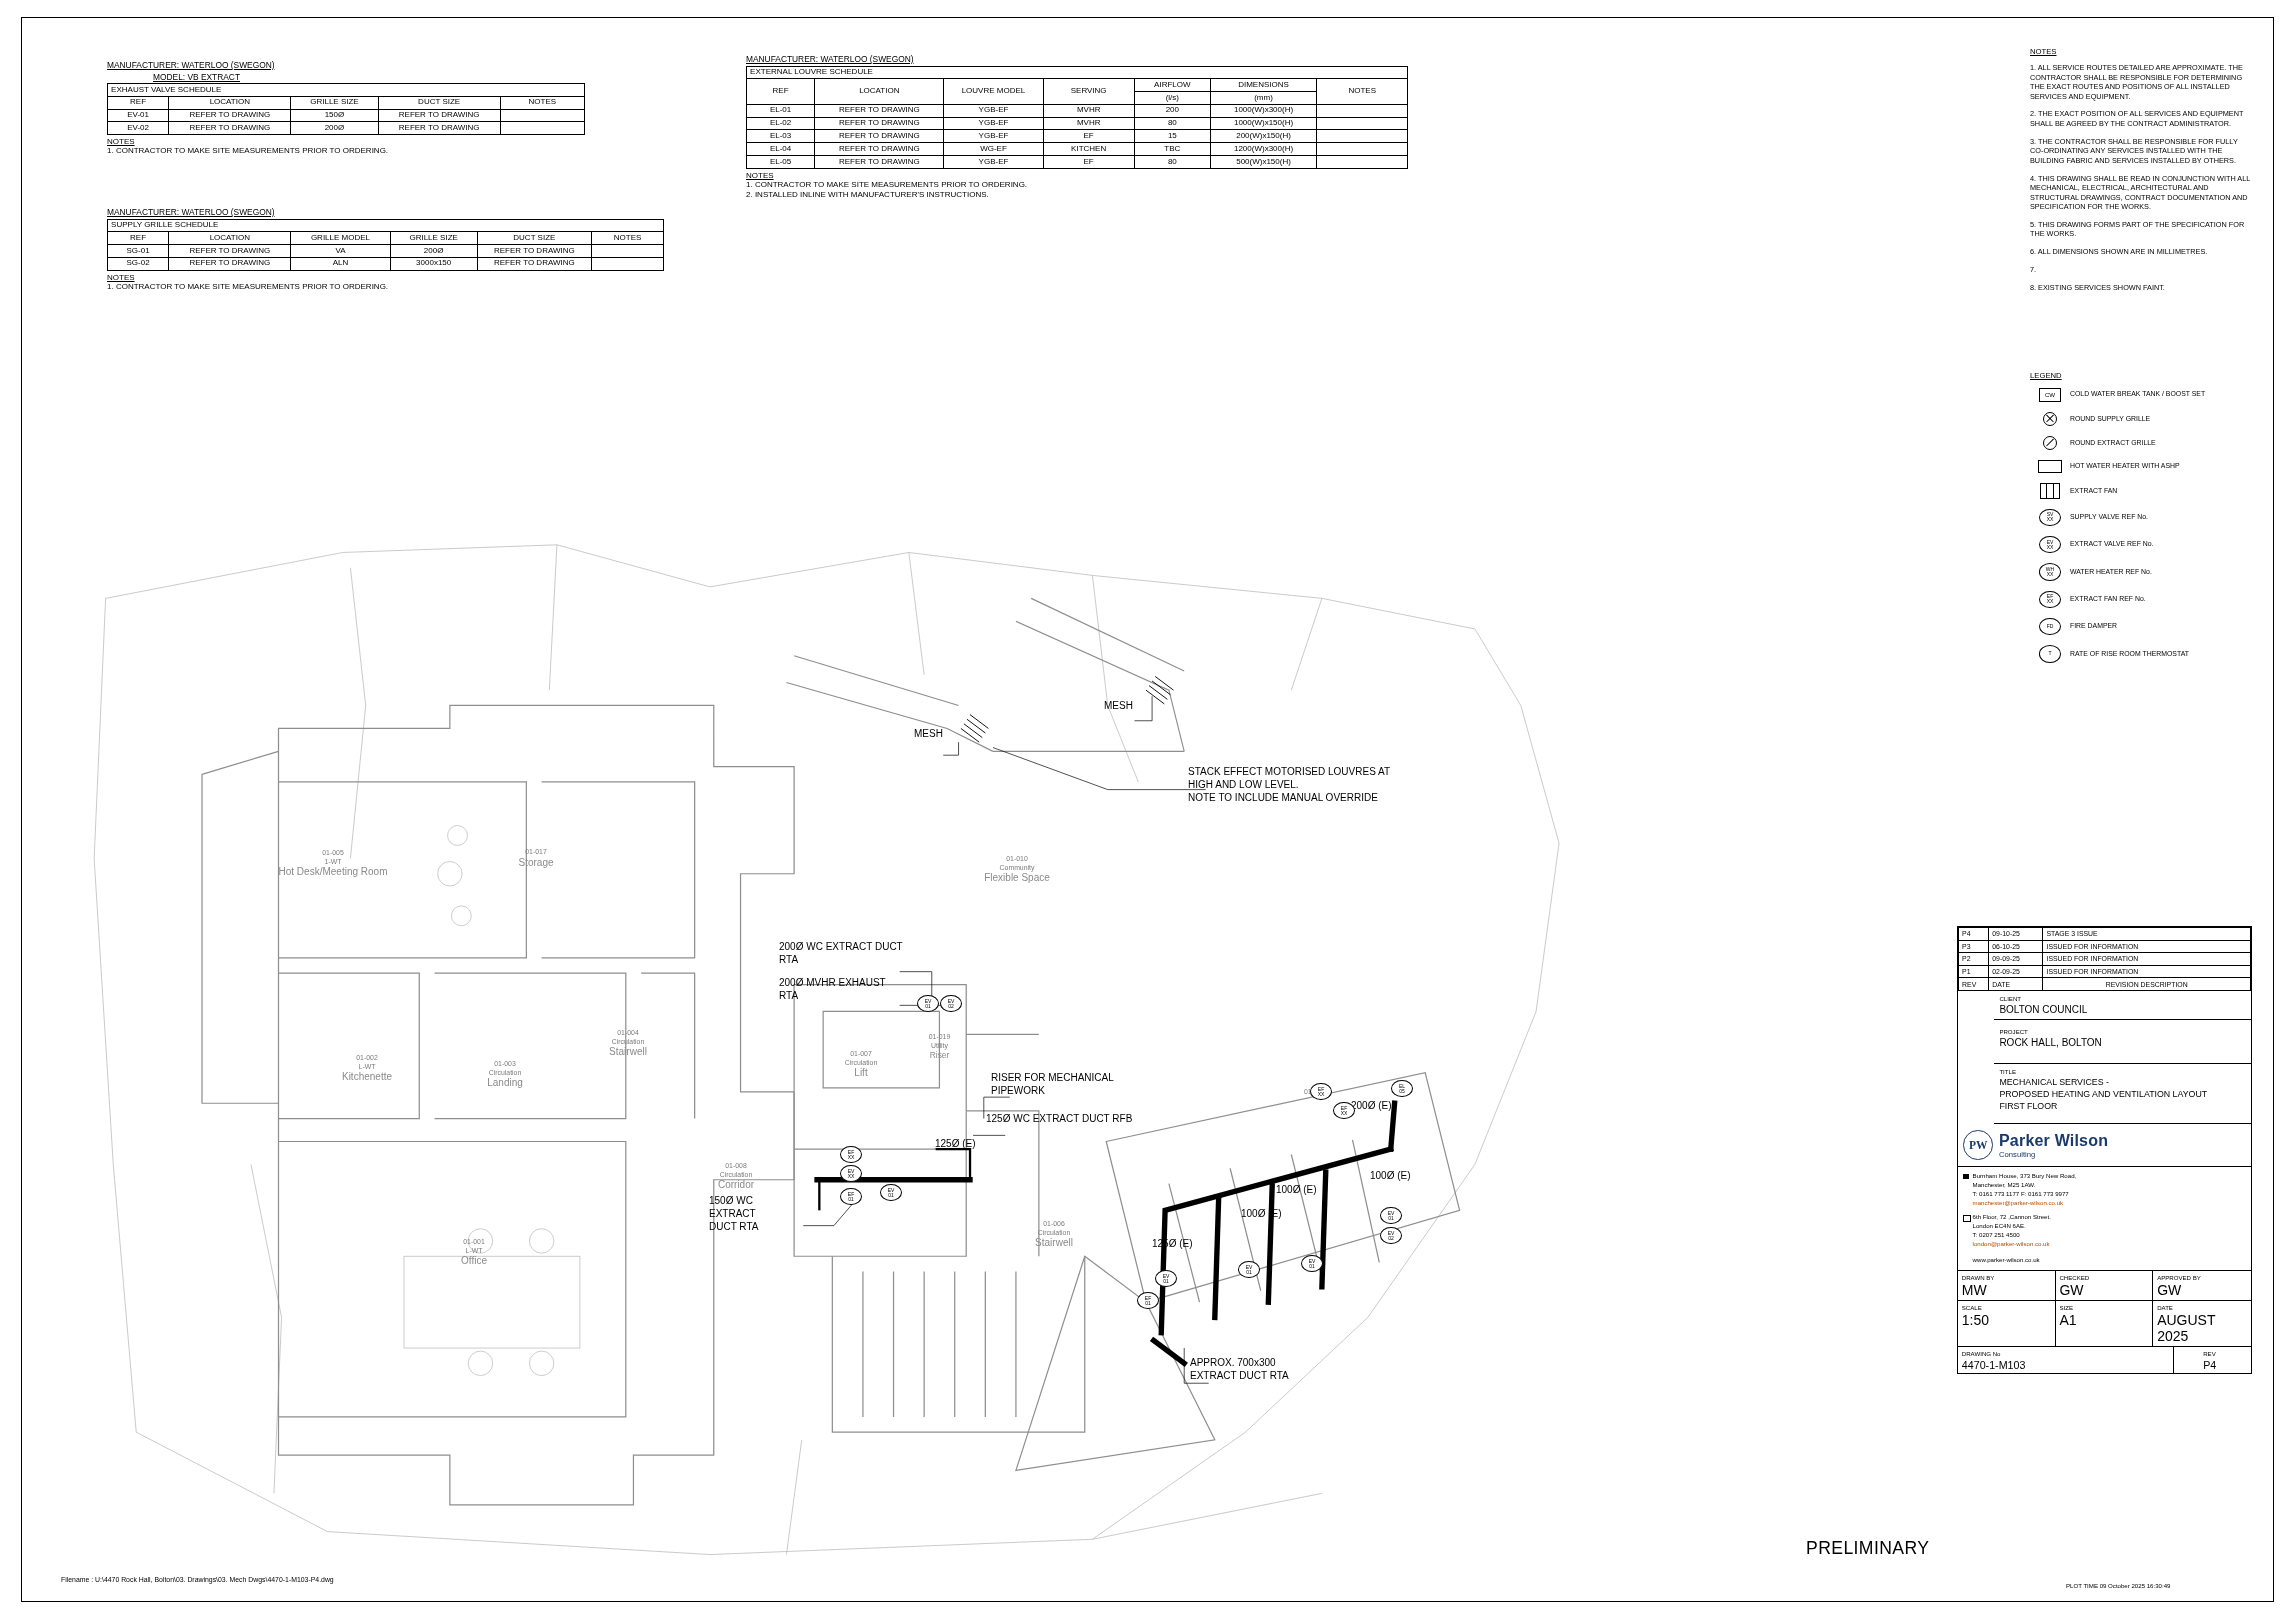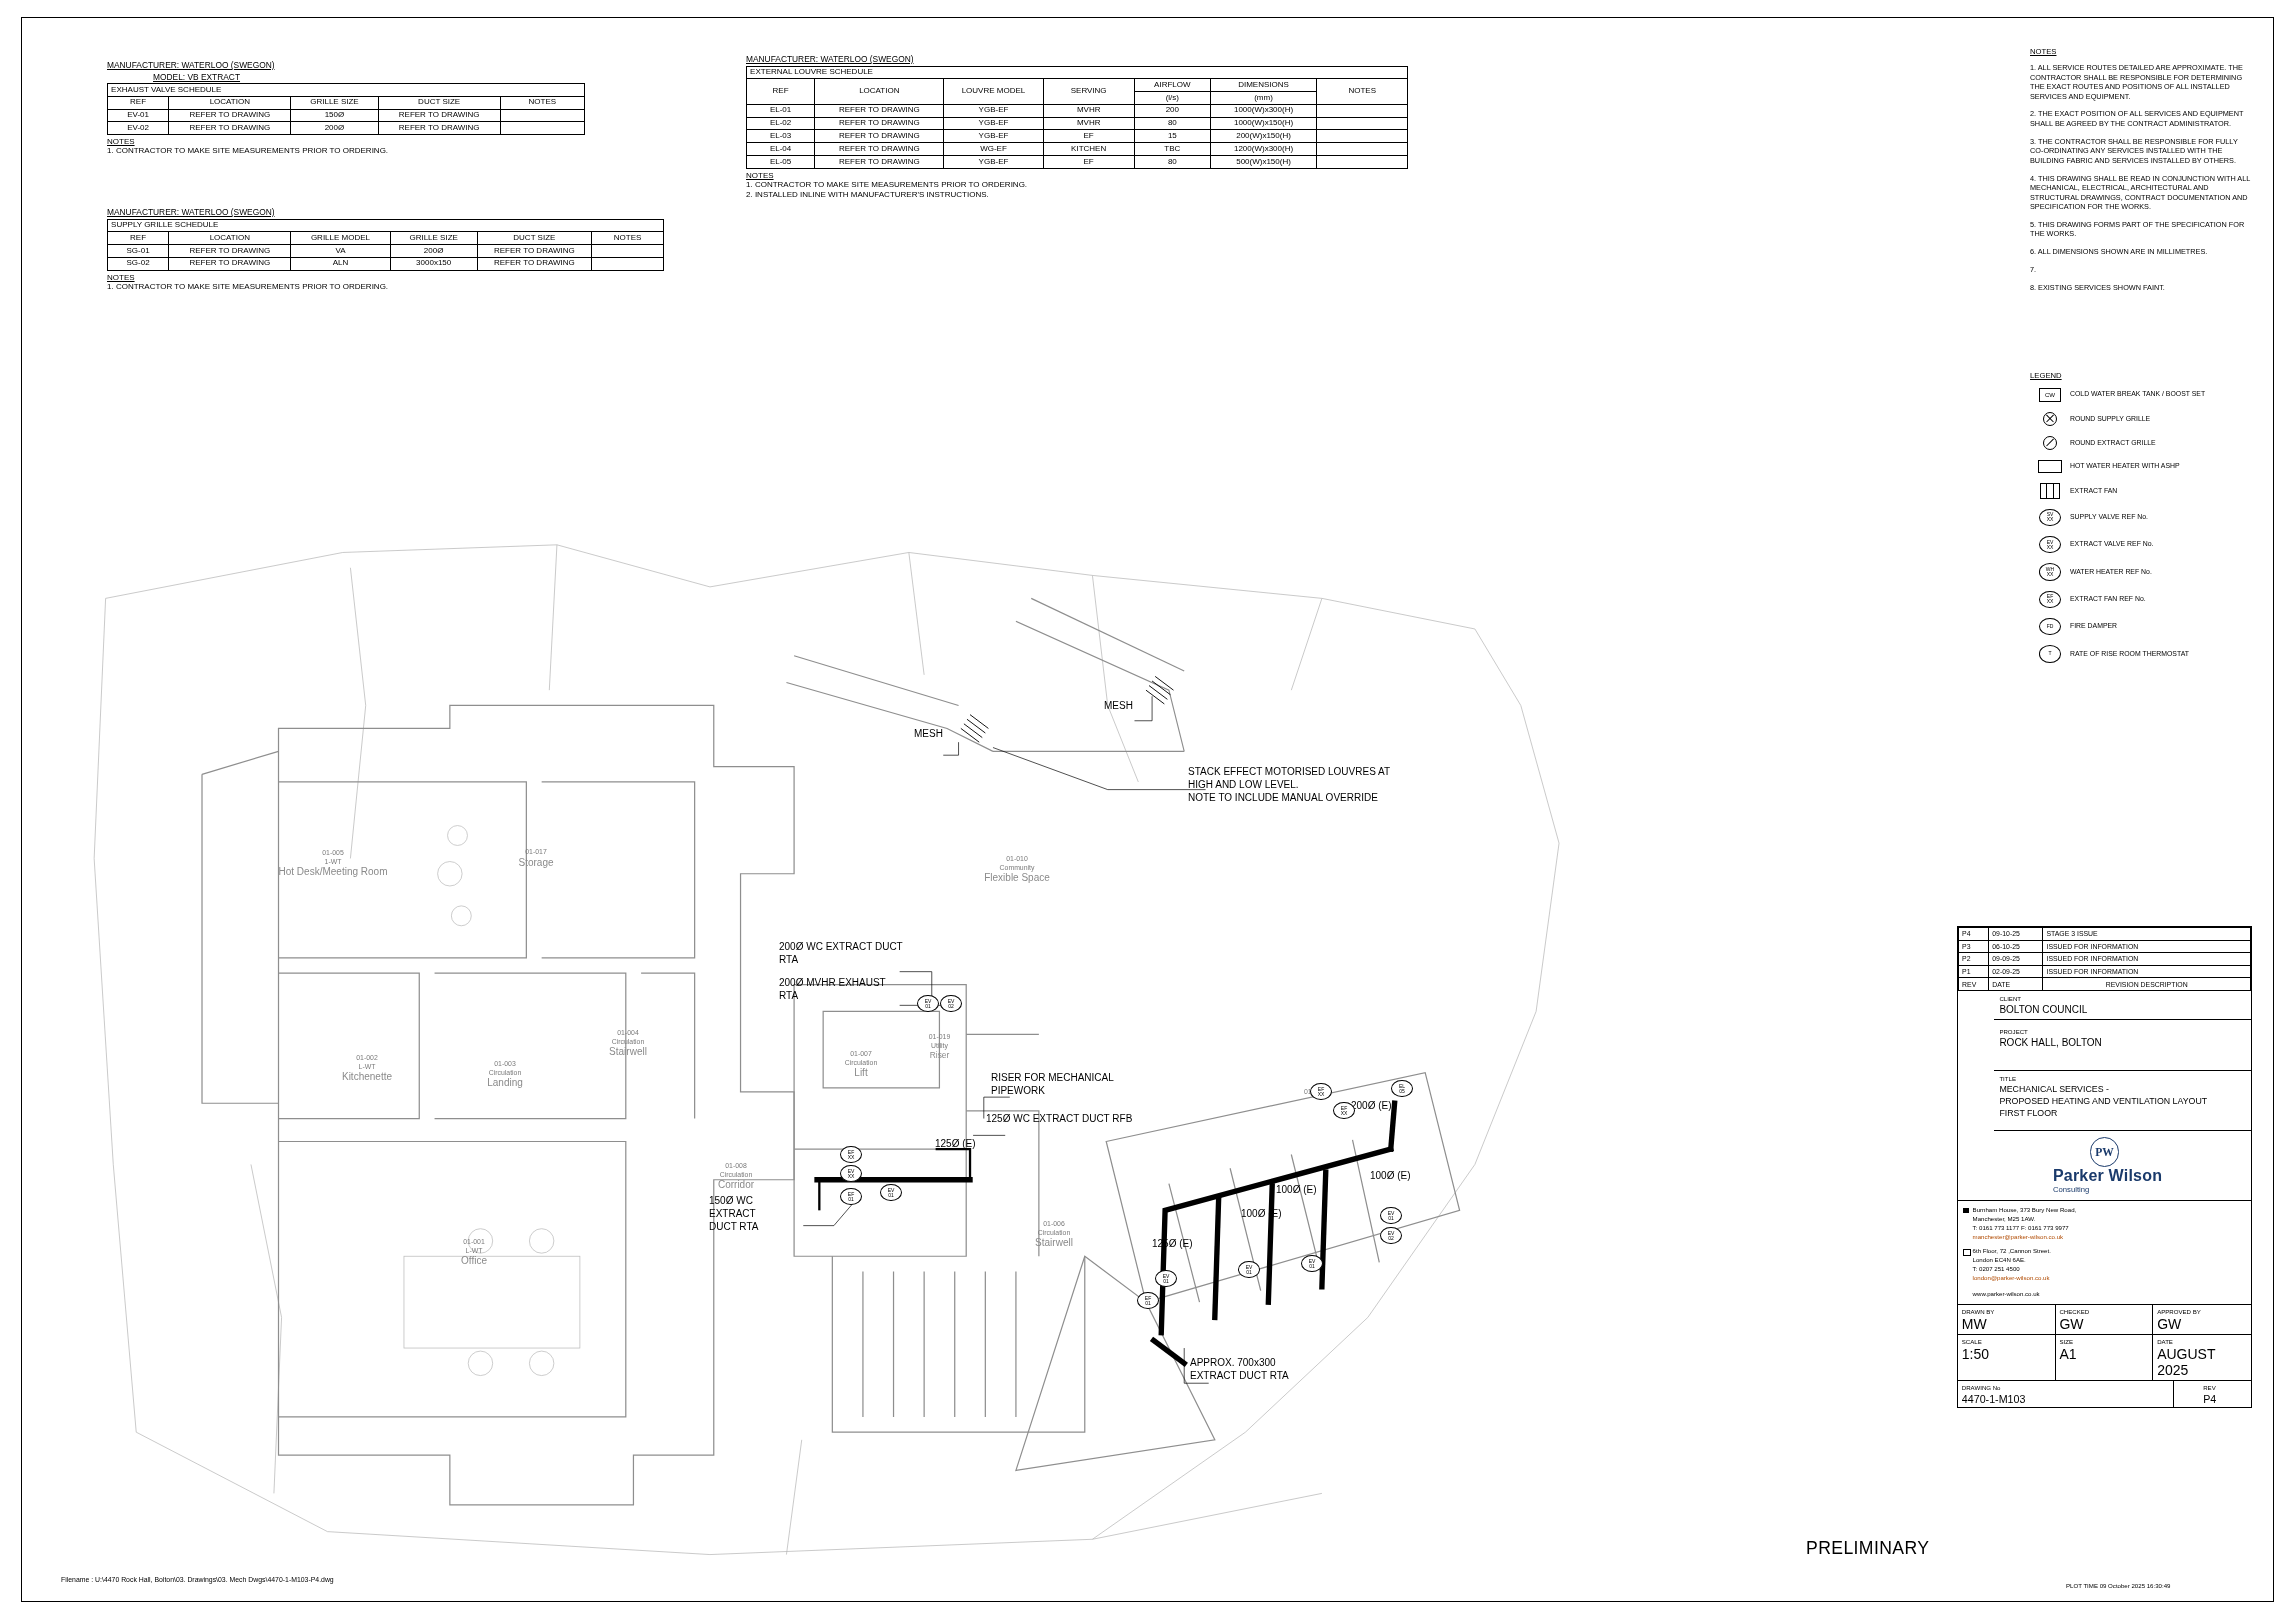--- a/index.html
+++ b/index.html
@@ -113,21 +113,21 @@
     border: 0.8px solid #000;
     box-sizing: border-box;
     font-size: 7.7px;
   }
   #rev-table { width: 100%; border-collapse: collapse; font-size: 6.9px; }
   #rev-table td { border: 0.8px solid #000; padding: 2.3px 3.1px; }
   .tb-sec { border-bottom: 0.8px solid #000; padding: 3.8px 5.4px; margin-left: 36px; }
   .tb-lbl { font-size: 6.1px; color: #000; }
   .tb-val { font-size: 10px; margin-top: 2.3px; }
   .tb-val.small { font-size: 8.8px; line-height: 1.35; }
-  #logo-sec { border-bottom: 0.8px solid #000; padding: 6.1px 5.4px; display: flex; align-items: center; flex-direction: column; }
+  #logo-sec { border-bottom: 0.8px solid #000; padding: 6.1px 5.4px; display: flex; align-items: center; }
   .logo-mark {
     width: 27.5px; height: 27.5px; border: 1.5px solid #1a3a6b; border-radius: 50%;
     display: flex; align-items: center; justify-content: center;
     font-size: 11.5px; font-weight: bold; color: #1a3a6b; font-family: "Liberation Serif", serif;
   }
   .logo-txt { margin-left: 6.1px; color: #1a3a6b; }
   .logo-txt .l1 { font-size: 16px; font-weight: bold; letter-spacing: 0.2px;}
   .logo-txt .l2 { font-size: 7.7px; text-align: left; }
   #addr-sec { border-bottom: 0.8px solid #000; padding: 5.4px; font-size: 6.1px; line-height: 1.45; }
   .addr-row { display: flex; margin-bottom: 5.4px; }
@@ -706,21 +706,21 @@
         <td style="text-align:center">REVISION DESCRIPTION</td>
       </tr>
     </tbody>
       </table>
 
     <div class="tb-sec">
       <div class="tb-lbl">CLIENT</div>
       <div class="tb-val">BOLTON COUNCIL</div>
     </div>
 
-    <div class="tb-sec" style="padding-top:7.7px;padding-bottom:22px;">
+    <div class="tb-sec" style="padding-top:7.7px;padding-bottom:15px;">
       <div class="tb-lbl">PROJECT</div>
       <div class="tb-val">ROCK HALL, BOLTON</div>
     </div>
 
     <div class="tb-sec" style="padding-bottom:10.7px;">
       <div class="tb-lbl">TITLE</div>
       <div class="tb-val small" style="white-space:pre-line">MECHANICAL SERVICES -
 PROPOSED HEATING AND VENTILATION LAYOUT
 FIRST FLOOR</div>
     </div>

